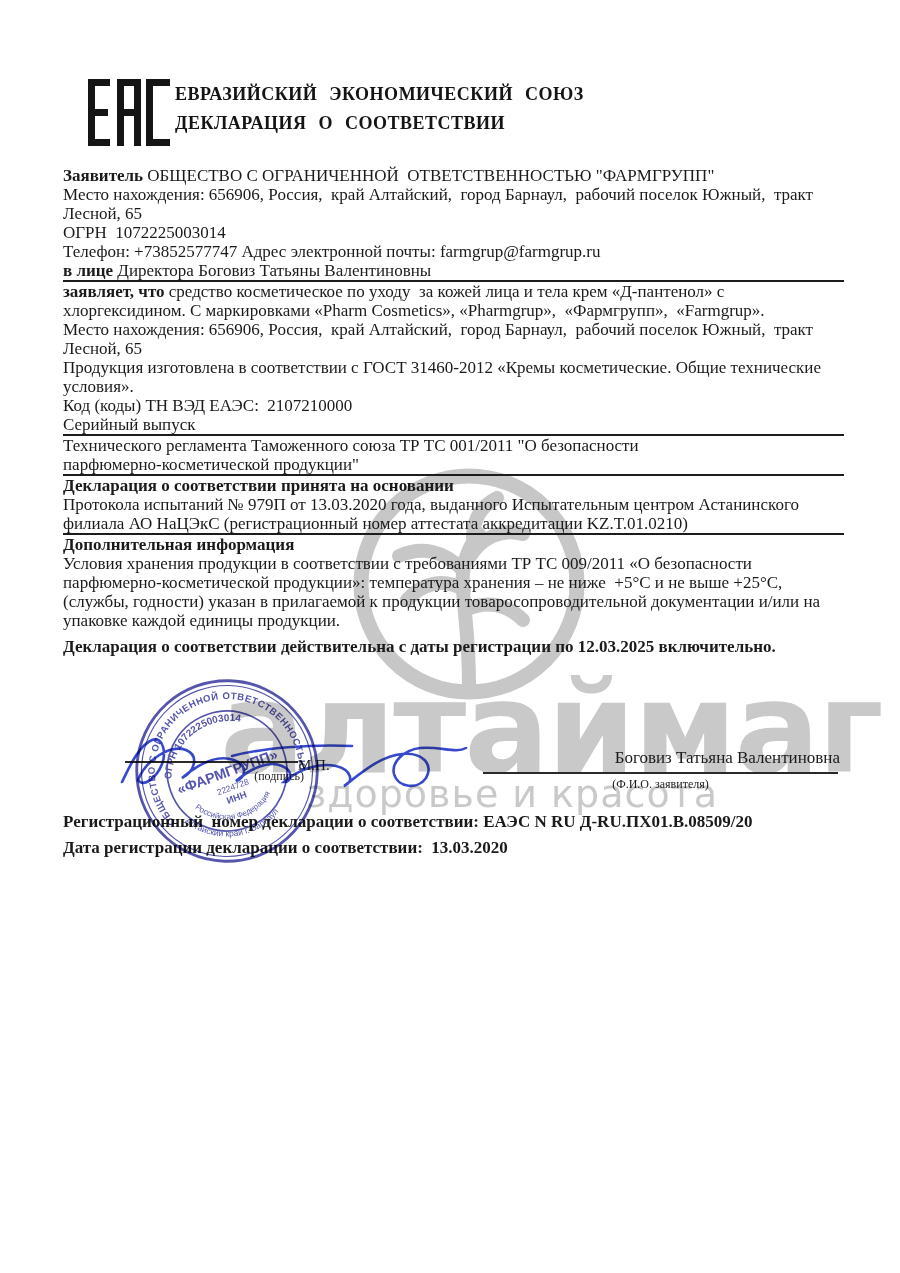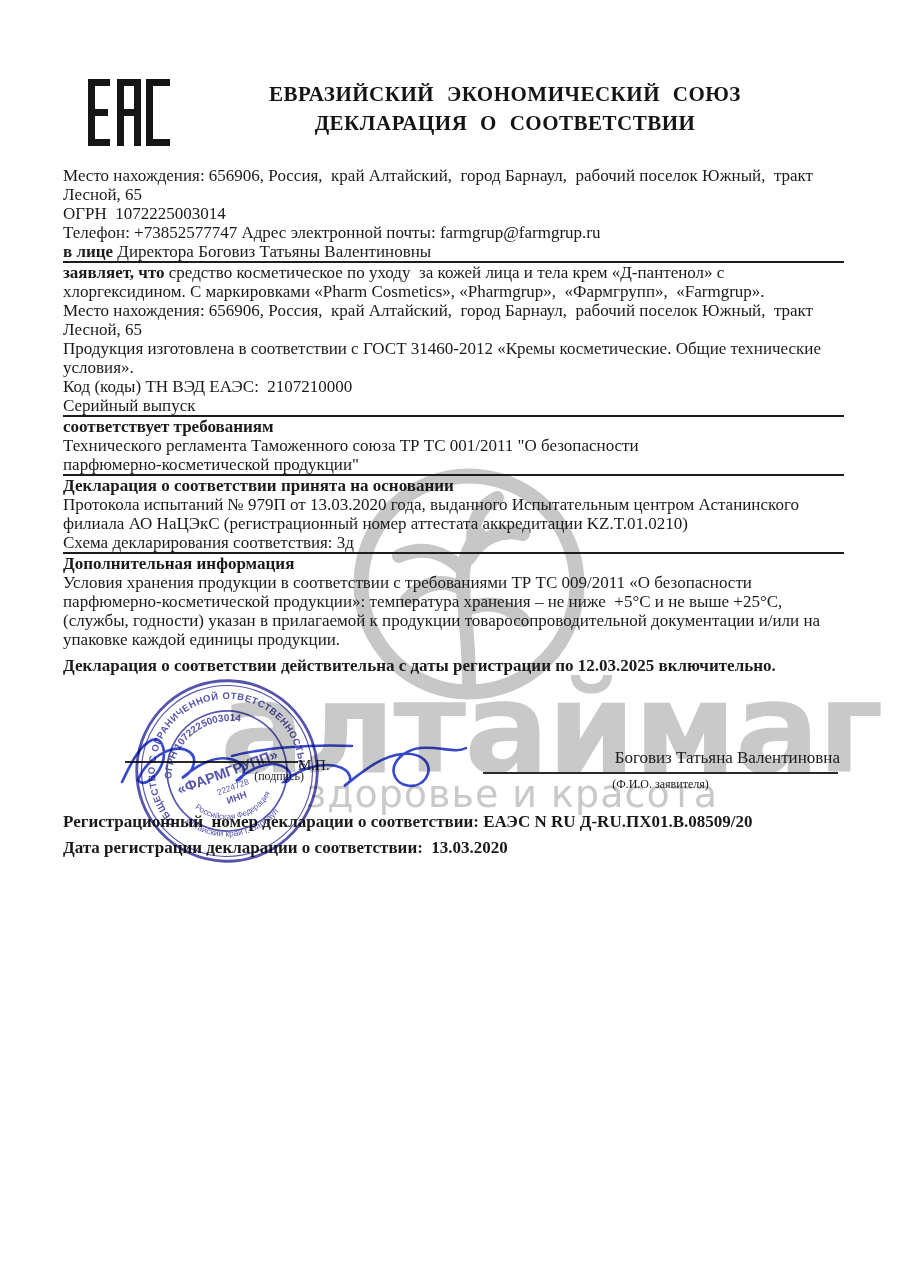--- a/index.html
+++ b/index.html
@@ -4,22 +4,22 @@
 <style>
   html,body{margin:0;padding:0;background:#e8e8e8;}
   .page{
     position:relative;width:900px;height:1273px;background:#ffffff;
     margin:0 auto;overflow:hidden;
     font-family:"Liberation Serif", serif;color:#1a1a1a;
   }
   
   .eac-logo{position:absolute;left:88px;top:79px;width:82px;height:67px;}
   .title{
-    position:absolute;left:175px;top:80px;width:660px;text-align:center;
-    font-size:21px;font-weight:bold;line-height:29px;letter-spacing:0.5px;word-spacing:7px;
+    position:absolute;left:175px;top:80px;width:660px;
+    font-size:18px;font-weight:bold;line-height:29px;letter-spacing:0.5px;word-spacing:7px;
     color:#141414;
   }
   
   .wm-tree{position:absolute;left:343px;top:458px;z-index:0;}
   .wm-brand{
     position:absolute;left:220px;top:666px;z-index:0;
     font-family:"DejaVu Sans", sans-serif;font-weight:bold;
     font-size:126px;line-height:1;color:#c9c9c9;letter-spacing:-2px;text-align:right;
   }
   .wm-tagline{
@@ -86,49 +86,48 @@
     </g>
   </svg>
 
   <div class="title">
     <div>ЕВРАЗИЙСКИЙ  ЭКОНОМИЧЕСКИЙ СОЮЗ</div>
     <div>ДЕКЛАРАЦИЯ  О СООТВЕТСТВИИ</div>
   </div>
 
   <div class="doc">
     <div>
+        <div class="ln"><span class="b">Заявитель</span><span> ОБЩЕСТВО С ОГРАНИЧЕННОЙ  ОТВЕТСТВЕННОСТЬЮ "ФАРМГРУПП"</span></div>
         <div class="ln"><span>Место нахождения: 656906, Россия,  край Алтайский,  город Барнаул,  рабочий поселок Южный,  тракт</span></div>
         <div class="ln"><span>Лесной, 65</span></div>
         <div class="ln"><span>ОГРН  1072225003014</span></div>
         <div class="ln"><span>Телефон: +73852577747 Адрес электронной почты: farmgrup@farmgrup.ru</span></div>
         <div class="ln"><span class="b">в лице</span><span> Директора Боговиз Татьяны Валентиновны</span></div>
       </div>
     <div class="rule"></div>
     <div>
         <div class="ln"><span class="b">заявляет, что</span><span> средство косметическое по уходу  за кожей лица и тела крем «Д-пантенол» с</span></div>
         <div class="ln"><span>хлоргексидином. С маркировками «Pharm Cosmetics», «Pharmgrup»,  «Фармгрупп»,  «Farmgrup».</span></div>
         <div class="ln"><span>Место нахождения: 656906, Россия,  край Алтайский,  город Барнаул,  рабочий поселок Южный,  тракт</span></div>
         <div class="ln"><span>Лесной, 65</span></div>
         <div class="ln"><span>Продукция изготовлена в соответствии с ГОСТ 31460-2012 «Кремы косметические. Общие технические</span></div>
         <div class="ln"><span>условия».</span></div>
         <div class="ln"><span>Код (коды) ТН ВЭД ЕАЭС:  2107210000</span></div>
         <div class="ln"><span>Серийный выпуск</span></div>
       </div>
     <div class="rule"></div>
     <div>
-        <div class="ln"><span class="b">соответствует требованиям</span></div>
         <div class="ln"><span>Технического регламента Таможенного союза ТР ТС 001/2011 "О безопасности</span></div>
         <div class="ln"><span>парфюмерно-косметической продукции"</span></div>
       </div>
     <div class="rule"></div>
     <div>
         <div class="ln"><span class="b">Декларация о соответствии принята на основании</span></div>
         <div class="ln"><span>Протокола испытаний № 979П от 13.03.2020 года, выданного Испытательным центром Астанинского</span></div>
         <div class="ln"><span>филиала АО НаЦЭкС (регистрационный номер аттестата аккредитации KZ.T.01.0210)</span></div>
-        <div class="ln"><span>Схема декларирования соответствия: 3д</span></div>
       </div>
     <div class="rule"></div>
     <div>
         <div class="ln"><span class="b">Дополнительная информация</span></div>
         <div class="ln"><span>Условия хранения продукции в соответствии с требованиями ТР ТС 009/2011 «О безопасности</span></div>
         <div class="ln"><span>парфюмерно-косметической продукции»: температура хранения – не ниже  +5°С и не выше +25°С,</span></div>
         <div class="ln"><span>(службы, годности) указан в прилагаемой к продукции товаросопроводительной документации и/или на</span></div>
         <div class="ln"><span>упаковке каждой единицы продукции.</span></div>
       </div>
     <div class="validity">Декларация о соответствии действительна с даты регистрации по 12.03.2025 включительно.</div>

